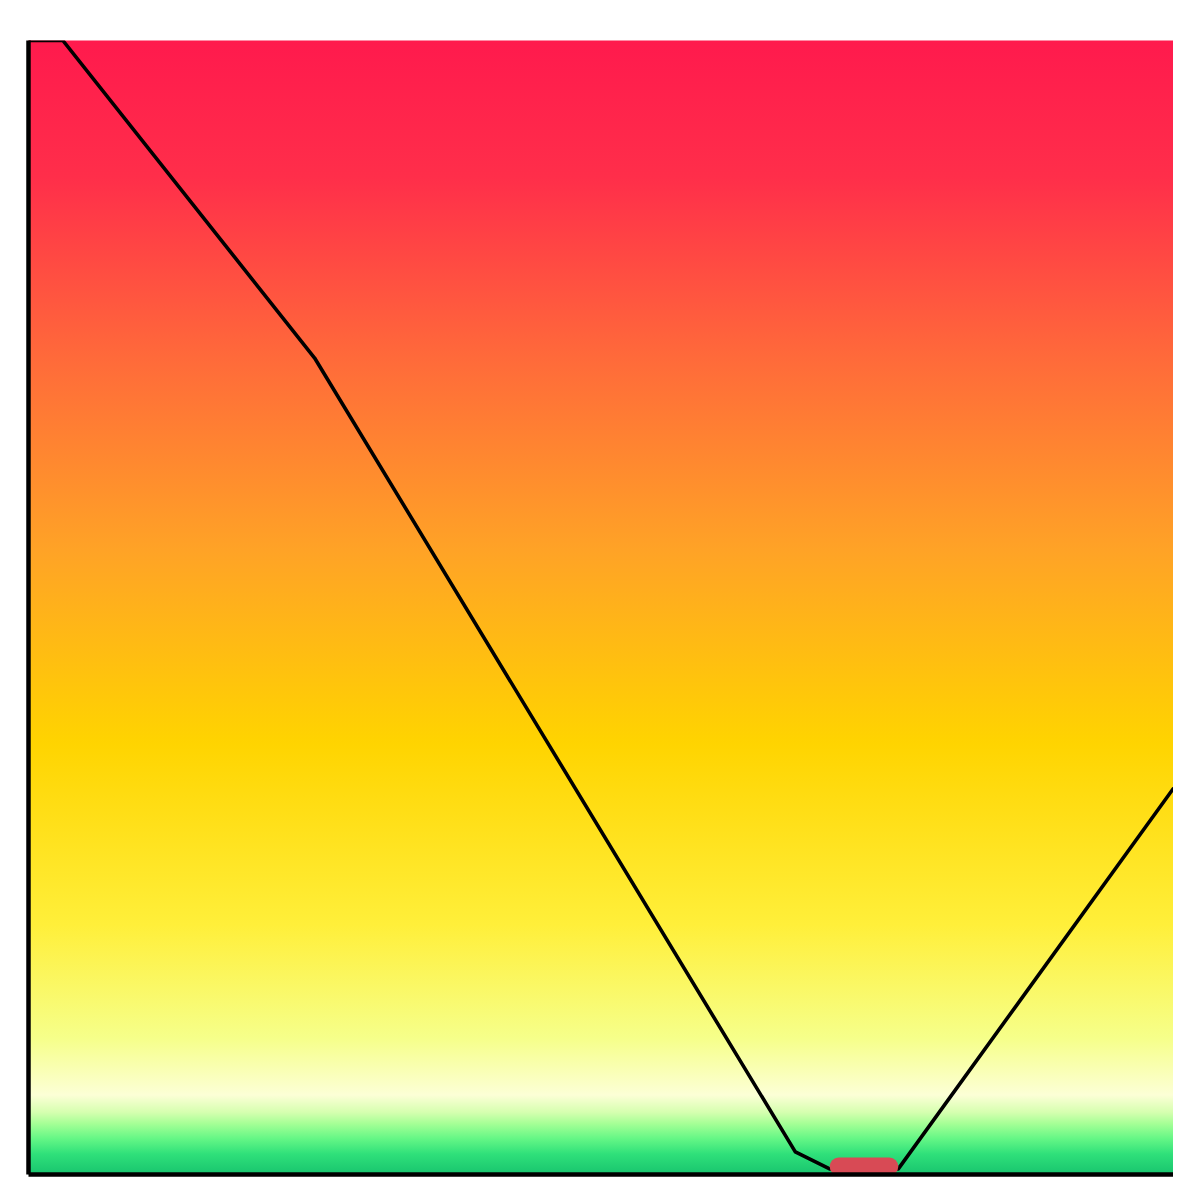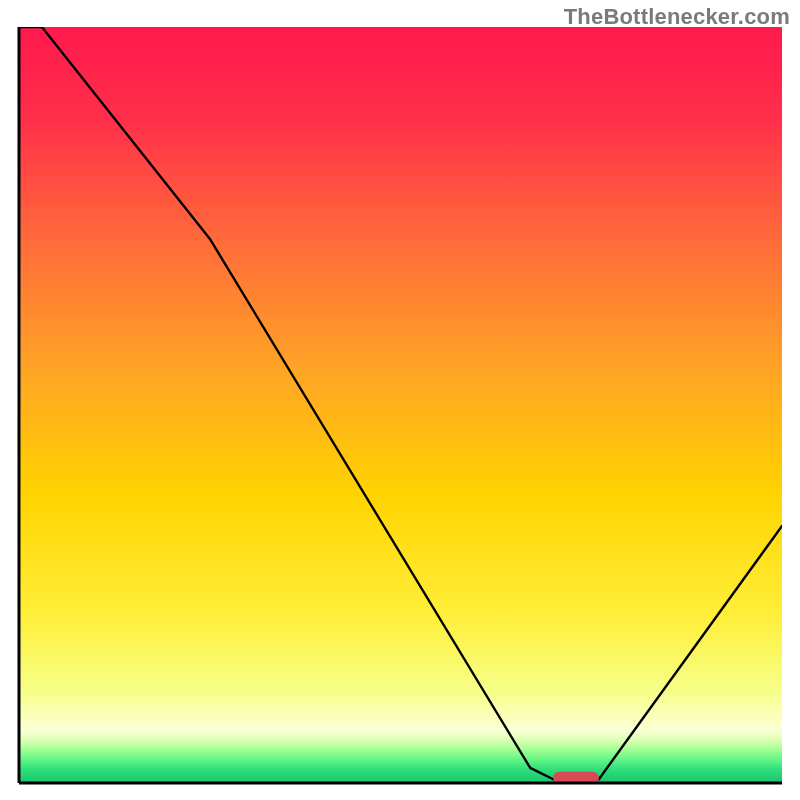--- a/index.html
+++ b/index.html
@@ -27,21 +27,20 @@
     letter-spacing: 0.2px;
   }
   svg {
     display: block;
   }
 </style>
 </head>
 <body>
 
 <div class="frame">
-  <div class="attribution">TheBottlenecker.com</div>
 
   <svg id="chart-svg" width="800" height="800" viewBox="0 0 800 800">
     <defs>
       <linearGradient id="bg-grad" x1="0" y1="0" x2="0" y2="1">
           <stop offset="0.00%" stop-color="#ff1a4d"></stop>
           <stop offset="12.00%" stop-color="#ff2e4a"></stop>
           <stop offset="28.00%" stop-color="#ff6a3a"></stop>
           <stop offset="45.00%" stop-color="#ffa326"></stop>
           <stop offset="62.00%" stop-color="#ffd400"></stop>
           <stop offset="78.00%" stop-color="#ffef3a"></stop>

